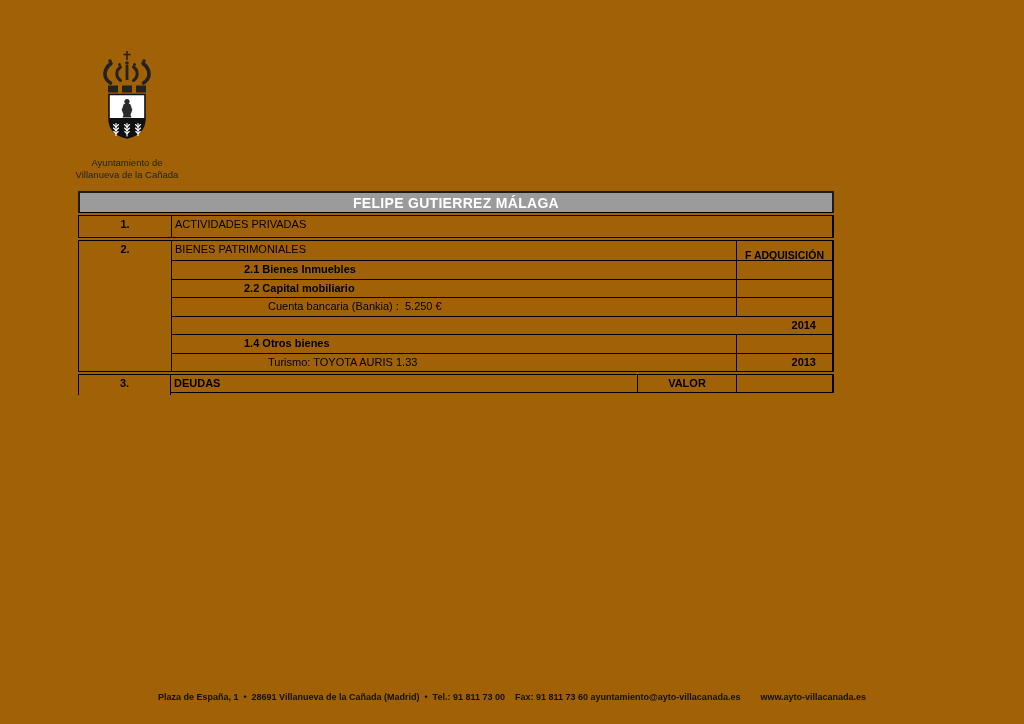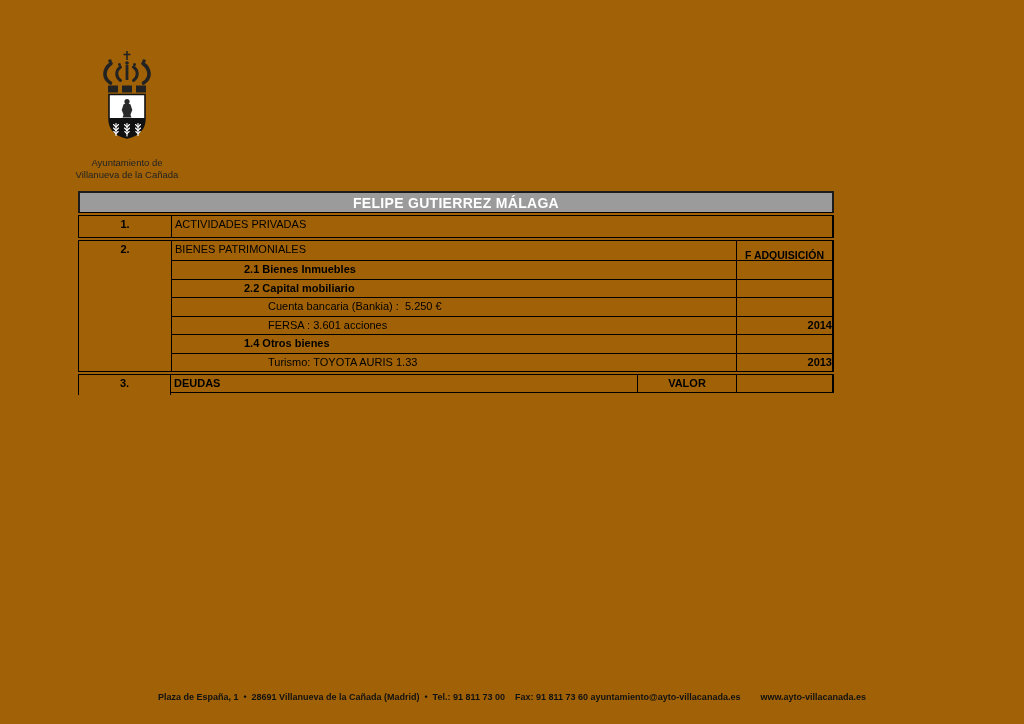--- a/index.html
+++ b/index.html
@@ -32,21 +32,21 @@
   .lbl { font-weight:normal; padding:2px 0 0 3px; }
 
   .sec1 { height:23px; }
   .sec1 .rest { flex:1; }
 
   .sec2 { flex-direction:row; }
   .sec2 .rcol { flex:1; display:flex; flex-direction:column; }
   .row { display:flex; height:18.5px; border-top:1px solid #000; }
   .row:first-child { border-top:none; height:19px; }
   .cB2 { width:565px; border-right:1px solid #000; }
-  .cY  { flex:1; text-align:right; padding:2px 0 0 0; font-weight:bold; }
+  .cY  { flex:1; text-align:right; padding:2px 16px 0 0; font-weight:bold; }
   .fadq { display:flex; align-items:center; justify-content:center; padding:0;
           font-weight:bold; font-size:10.5px; text-align:center;margin-top:8px; }
   .subhead { font-weight:bold; padding:2px 0 0 72px; }
   .detail  { font-weight:normal; padding:2px 0 0 96px; }
 
   .sec3 { border:none; align-items:flex-start; }
   .sec3 .cA { height:21px; border-left:1.5px solid #000; border-top:1.5px solid #000;
               border-right:1px solid #000; }
   .sec3 .cB { width:466px; height:18.5px; border-top:1.5px solid #000; border-bottom:1.5px solid #000;
               font-weight:bold; padding:2px 0 0 3px; }
@@ -162,21 +162,20 @@
         </div>
         <div class="row">
           <div class="cB2 subhead t">2.2 Capital mobiliario</div>
           <div class="cY t"></div>
         </div>
         <div class="row">
           <div class="cB2 detail t">Cuenta bancaria (Bankia) :  5.250 €</div>
           <div class="cY t"></div>
         </div>
         <div class="row">
-          <div class="cB2 detail t">FERSA : 3.601 acciones</div>
           <div class="cY t">2014</div>
         </div>
         <div class="row">
           <div class="cB2 subhead t">1.4 Otros bienes</div>
           <div class="cY t"></div>
         </div>
         <div class="row">
           <div class="cB2 detail t">Turismo: TOYOTA AURIS 1.33</div>
           <div class="cY t">2013</div>
         </div>

